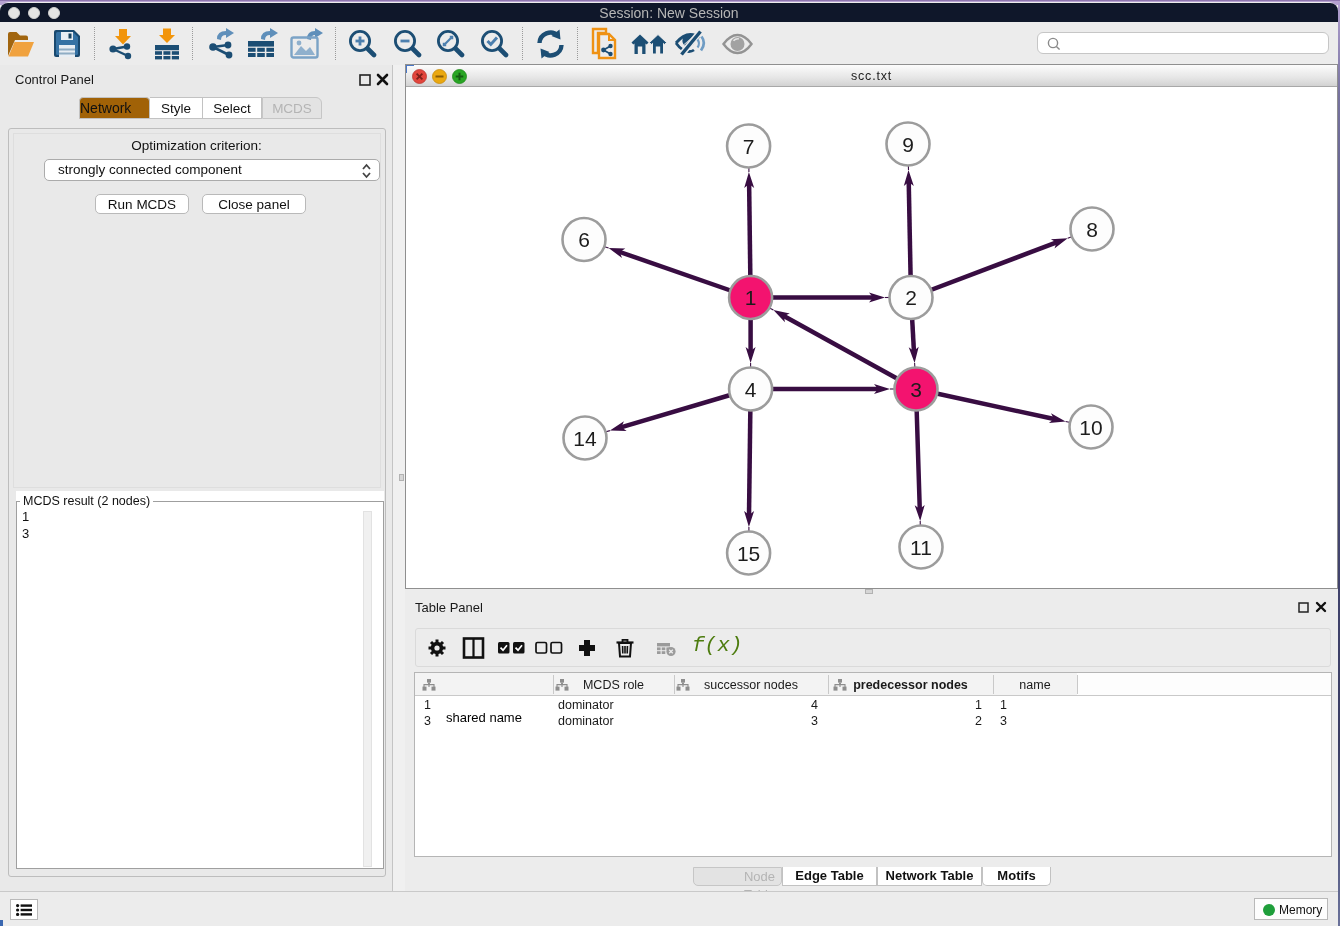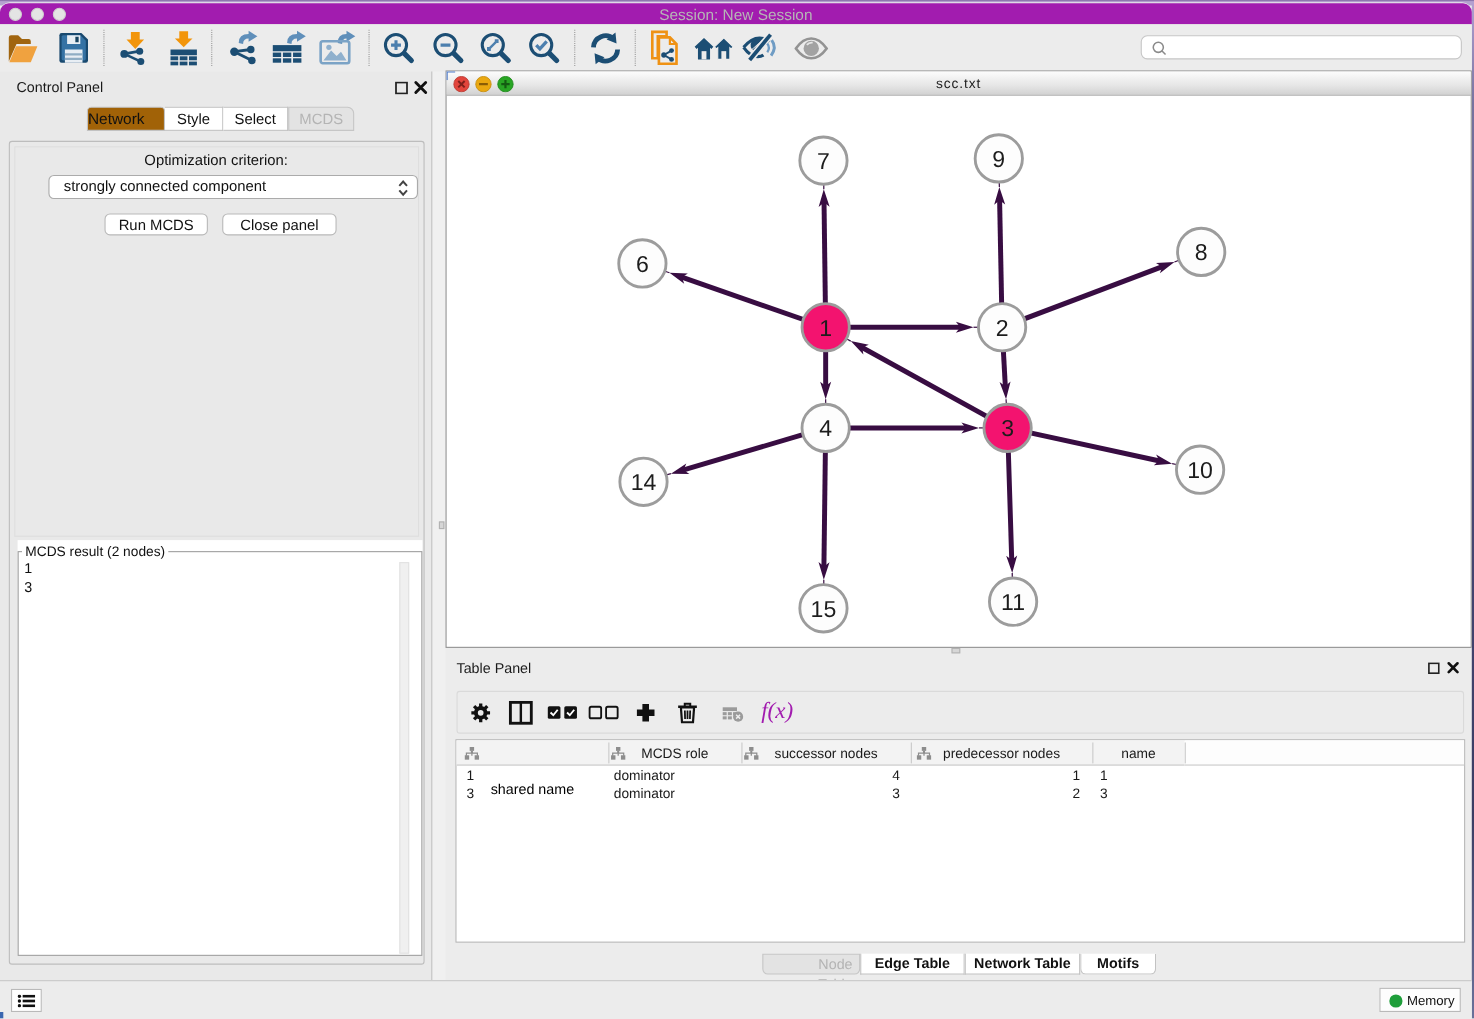--- a/index.html
+++ b/index.html
@@ -4,21 +4,21 @@
 <style>
   * { margin:0; padding:0; box-sizing:border-box; }
   html,body { width:1340px; height:926px; overflow:hidden; }
   body { font-family:"Liberation Sans", sans-serif; background:#ececec; position:relative; }
   .abs { position:absolute; }
   
   #purpletop { left:0; top:0; width:1340px; height:5px; background:#b5a1d0; border-top:1px solid #8e76ae; }
   #rightstrip { left:1337.5px; top:2px; width:2.5px; height:924px; background:linear-gradient(#b2a0d1,#77739f 10%,#4a4a78 40%,#3a3d63 80%,#6a719a); }
   #appwin { left:0; top:2px; width:1338px; height:924px; background:#ececec; border-radius:9px 9px 0 0; }
   
-  #titlebar { left:0; top:3px; width:1338px; height:20px; background:#a21caf; border-radius:8px 8px 0 0; border-bottom:1px solid #d3d3d3; }
+  #titlebar { left:0; top:3px; width:1338px; height:20px; background:#0f172a; border-radius:8px 8px 0 0; border-bottom:1px solid #d3d3d3; }
   .tlight { position:absolute; top:4px; width:12px; height:12px; border-radius:50%; background:#e4e4e4; border:1px solid #cfcfcf; }
   #maintitle { position:absolute; top:3px; left:0; width:100%; text-align:center; font-size:14px; color:#b6b6b6; }
   
   #toolbar { left:0; top:22px; width:1338px; height:43px; background:#ececec; }
   .tsep { position:absolute; top:5px; height:33px; width:0; border-left:1px dotted #9a9a9a; }
   #searchbox { position:absolute; left:1037px; top:10px; width:292px; height:22px; background:#fff; border:1px solid #c6c6c6; border-radius:6px; }
   
   #cpanel { left:0; top:65px; width:393px; height:826px; background:#e9e9e9; border-right:1px solid #c4c4c4; }
   .ptitle { position:absolute; font-size:13px; color:#1a1a1a; }
   
@@ -365,21 +365,21 @@
       <rect x="231" y="6" width="13" height="3.4"></rect>
       <rect x="231" y="10.4" width="3.6" height="2.8"></rect>
         <rect x="235.7" y="10.4" width="3.6" height="2.8"></rect>
         <rect x="240.4" y="10.4" width="3.6" height="2.8"></rect>
       <rect x="231" y="14.2" width="3.6" height="2.8"></rect>
         <rect x="235.7" y="14.2" width="3.6" height="2.8"></rect>
       <circle cx="245" cy="14.5" r="4.6"></circle>
     </g>
     <path d="M243.2,12.7 L246.8,16.3 M246.8,12.7 L243.2,16.3" stroke="#ececec" stroke-width="1.3"></path>
   </svg>
-  <div class="abs" style="left:287px;top:39px;font-family:Liberation Serif, serif;font-style:italic;font-size:21px;color:#a21caf;text-align:center;">f(x)</div>
+  <div class="abs" style="left:287px;top:39px;font-family:Liberation Mono, monospace;font-style:italic;font-size:21px;color:#4d7c0f;text-align:center;">f(x)</div>
 
   <div class="abs" style="left:9px;top:77px;width:918px;height:185px;background:#fff;border:1px solid #b5b5b5;"></div>
   <div class="abs" style="left:10px;top:78px;width:662px;height:23px;background:#f3f3f3;border-bottom:1px solid #c9c9c9;"></div>
   <div class="abs" style="left:672px;top:78px;width:254px;height:23px;background:#fdfdfd;border-bottom:1px solid #c9c9c9;"></div>
 
   <div class="abs" style="left:148px;top:80px;width:1px;height:19px;background:#c9c9c9;"></div>
   <div class="abs" style="left:269px;top:80px;width:1px;height:19px;background:#c9c9c9;"></div>
   <div class="abs" style="left:423px;top:80px;width:1px;height:19px;background:#c9c9c9;"></div>
   <div class="abs" style="left:588px;top:80px;width:1px;height:19px;background:#c9c9c9;"></div>
   <div class="abs" style="left:672px;top:80px;width:1px;height:19px;background:#c9c9c9;"></div>
@@ -412,21 +412,21 @@
       <g fill="#8d8d8d">
         <rect x="5" y="0" width="4" height="3.6"></rect>
         <rect x="0.5" y="7.6" width="4" height="4"></rect>
         <rect x="9.5" y="7.6" width="4" height="4"></rect>
         <path d="M6.6,3.6 L6.6,5.6 L2,5.6 L2,8 M7.4,3.6 L7.4,5.6 L12,5.6 L12,8 M7,3.6 L7,8" stroke="#8d8d8d" fill="none" stroke-width="1.1"></path>
       </g>
     </svg>
   <div class="abs" style="left:10px;top:83px;width:138px;text-align:center;font-size:13px;color:#000000;margin-top:32px;">shared name</div>
   <div class="abs" style="left:148px;top:83px;width:121px;text-align:center;font-size:12.5px;color:#1a1a1a;">MCDS role</div>
   <div class="abs" style="left:269px;top:83px;width:154px;text-align:center;font-size:12.5px;color:#1a1a1a;">successor nodes</div>
-  <div class="abs" style="left:423px;top:83px;width:165px;text-align:center;font-size:12.5px;color:#1a1a1a;">predecessor nodes</div>
+  <div class="abs" style="left:423px;top:83px;width:165px;text-align:center;font-size:12.5px;color:#1a1a1a;font-weight:bold;">predecessor nodes</div>
   <div class="abs" style="left:588px;top:83px;width:84px;text-align:center;font-size:12.5px;color:#1a1a1a;">name</div>
 
   <div class="abs" style="left:19px;top:103px;font-size:12.5px;color:#1a1a1a;">1</div>
   <div class="abs" style="left:153px;top:103px;font-size:12.5px;color:#1a1a1a;">dominator</div>
   <div class="abs" style="left:269px;top:103px;width:144px;text-align:right;font-size:12.5px;color:#1a1a1a;">4</div>
   <div class="abs" style="left:423px;top:103px;width:154px;text-align:right;font-size:12.5px;color:#1a1a1a;">1</div>
   <div class="abs" style="left:595px;top:103px;font-size:12.5px;color:#1a1a1a;">1</div>
   <div class="abs" style="left:19px;top:119px;font-size:12.5px;color:#1a1a1a;">3</div>
   <div class="abs" style="left:153px;top:119px;font-size:12.5px;color:#1a1a1a;">dominator</div>
   <div class="abs" style="left:269px;top:119px;width:144px;text-align:right;font-size:12.5px;color:#1a1a1a;">3</div>

